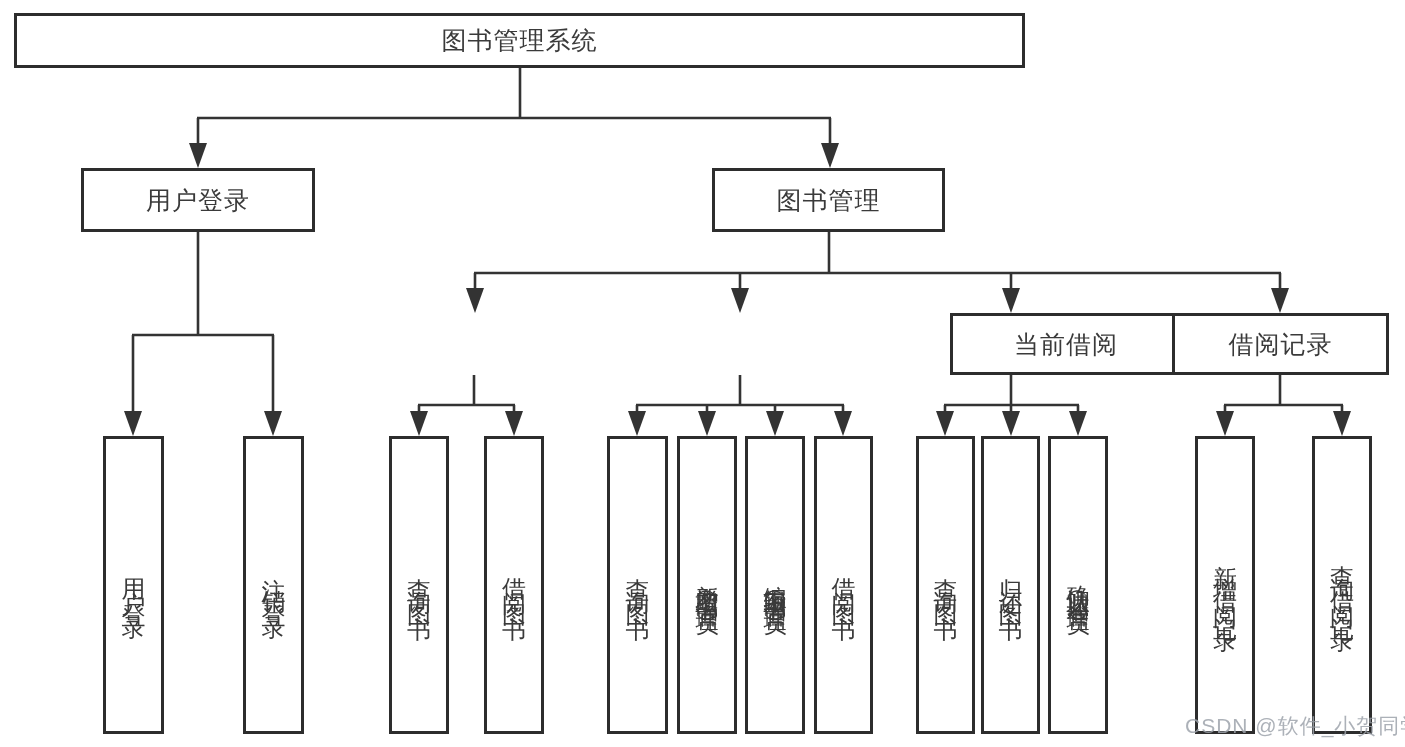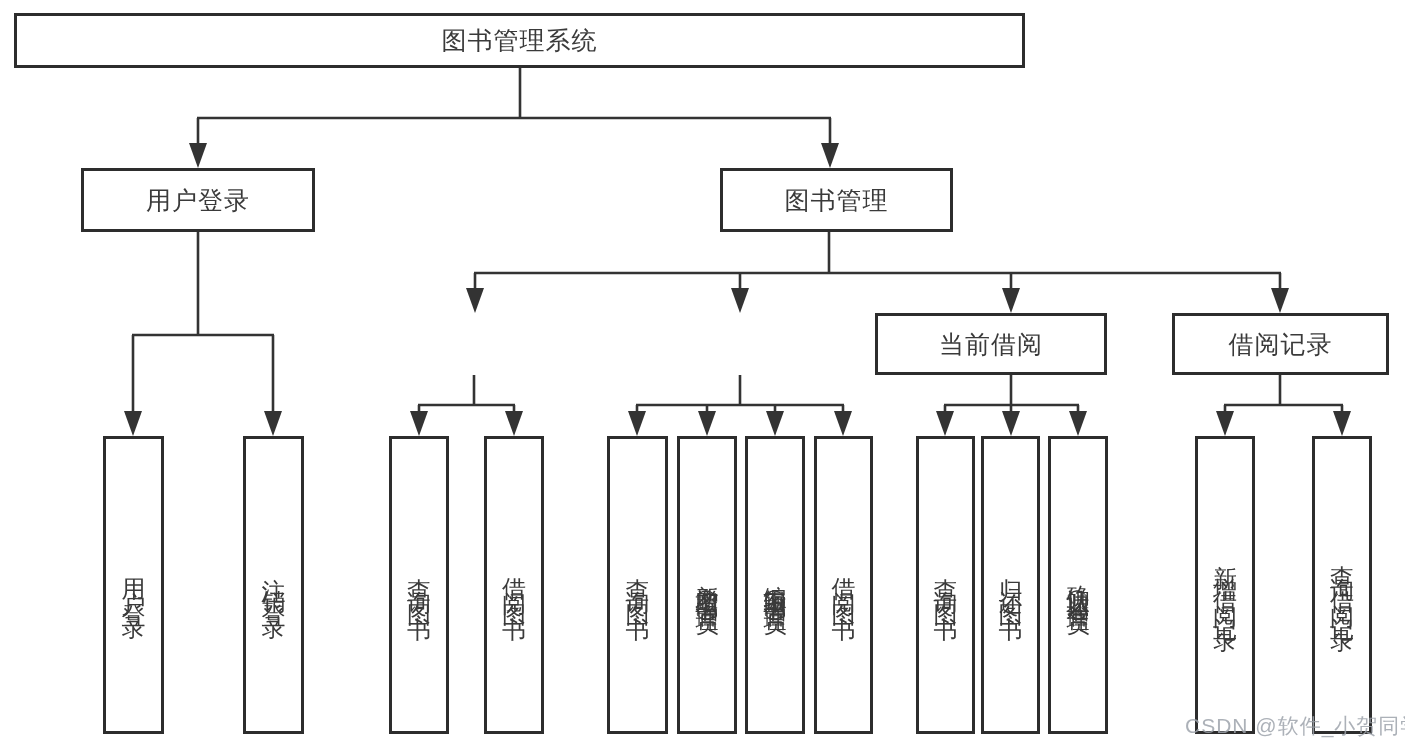--- a/index.html
+++ b/index.html
@@ -27,24 +27,24 @@
     border: 3px solid #2d2d2d;
     display: flex;
     align-items: center;
     justify-content: center;
     color: #3a3a3a;
   }
   .hbox { font-size: 25px; letter-spacing: 1px; white-space: nowrap; }
 
   .root  { left: 14px;  top: 13px;  width: 1011px; height: 55px; }
   .lvl2a { left: 81px;  top: 168px; width: 234px;  height: 64px; }
-  .lvl2b { left: 712px; top: 168px; width: 233px;  height: 64px; margin-left: 8px; }
+  .lvl2b { left: 712px; top: 168px; width: 233px;  height: 64px; }
   .lvl3a { left: 363px;  top: 313px; width: 222px; height: 62px; }
   .lvl3b { left: 633px;  top: 313px; width: 215px; height: 62px; }
-  .lvl3c { left: 875px;  top: 313px; width: 232px; height: 62px; }
+  .lvl3c { left: 950px;  top: 313px; width: 232px; height: 62px; }
   .lvl3d { left: 1172px; top: 313px; width: 217px; height: 62px; }
 
   .vbox {
     position: absolute;
     top: 436px;
     height: 298px;
     width: 60px;
     box-sizing: border-box;
     background: #ffffff;
     border: 3px solid #2d2d2d;

